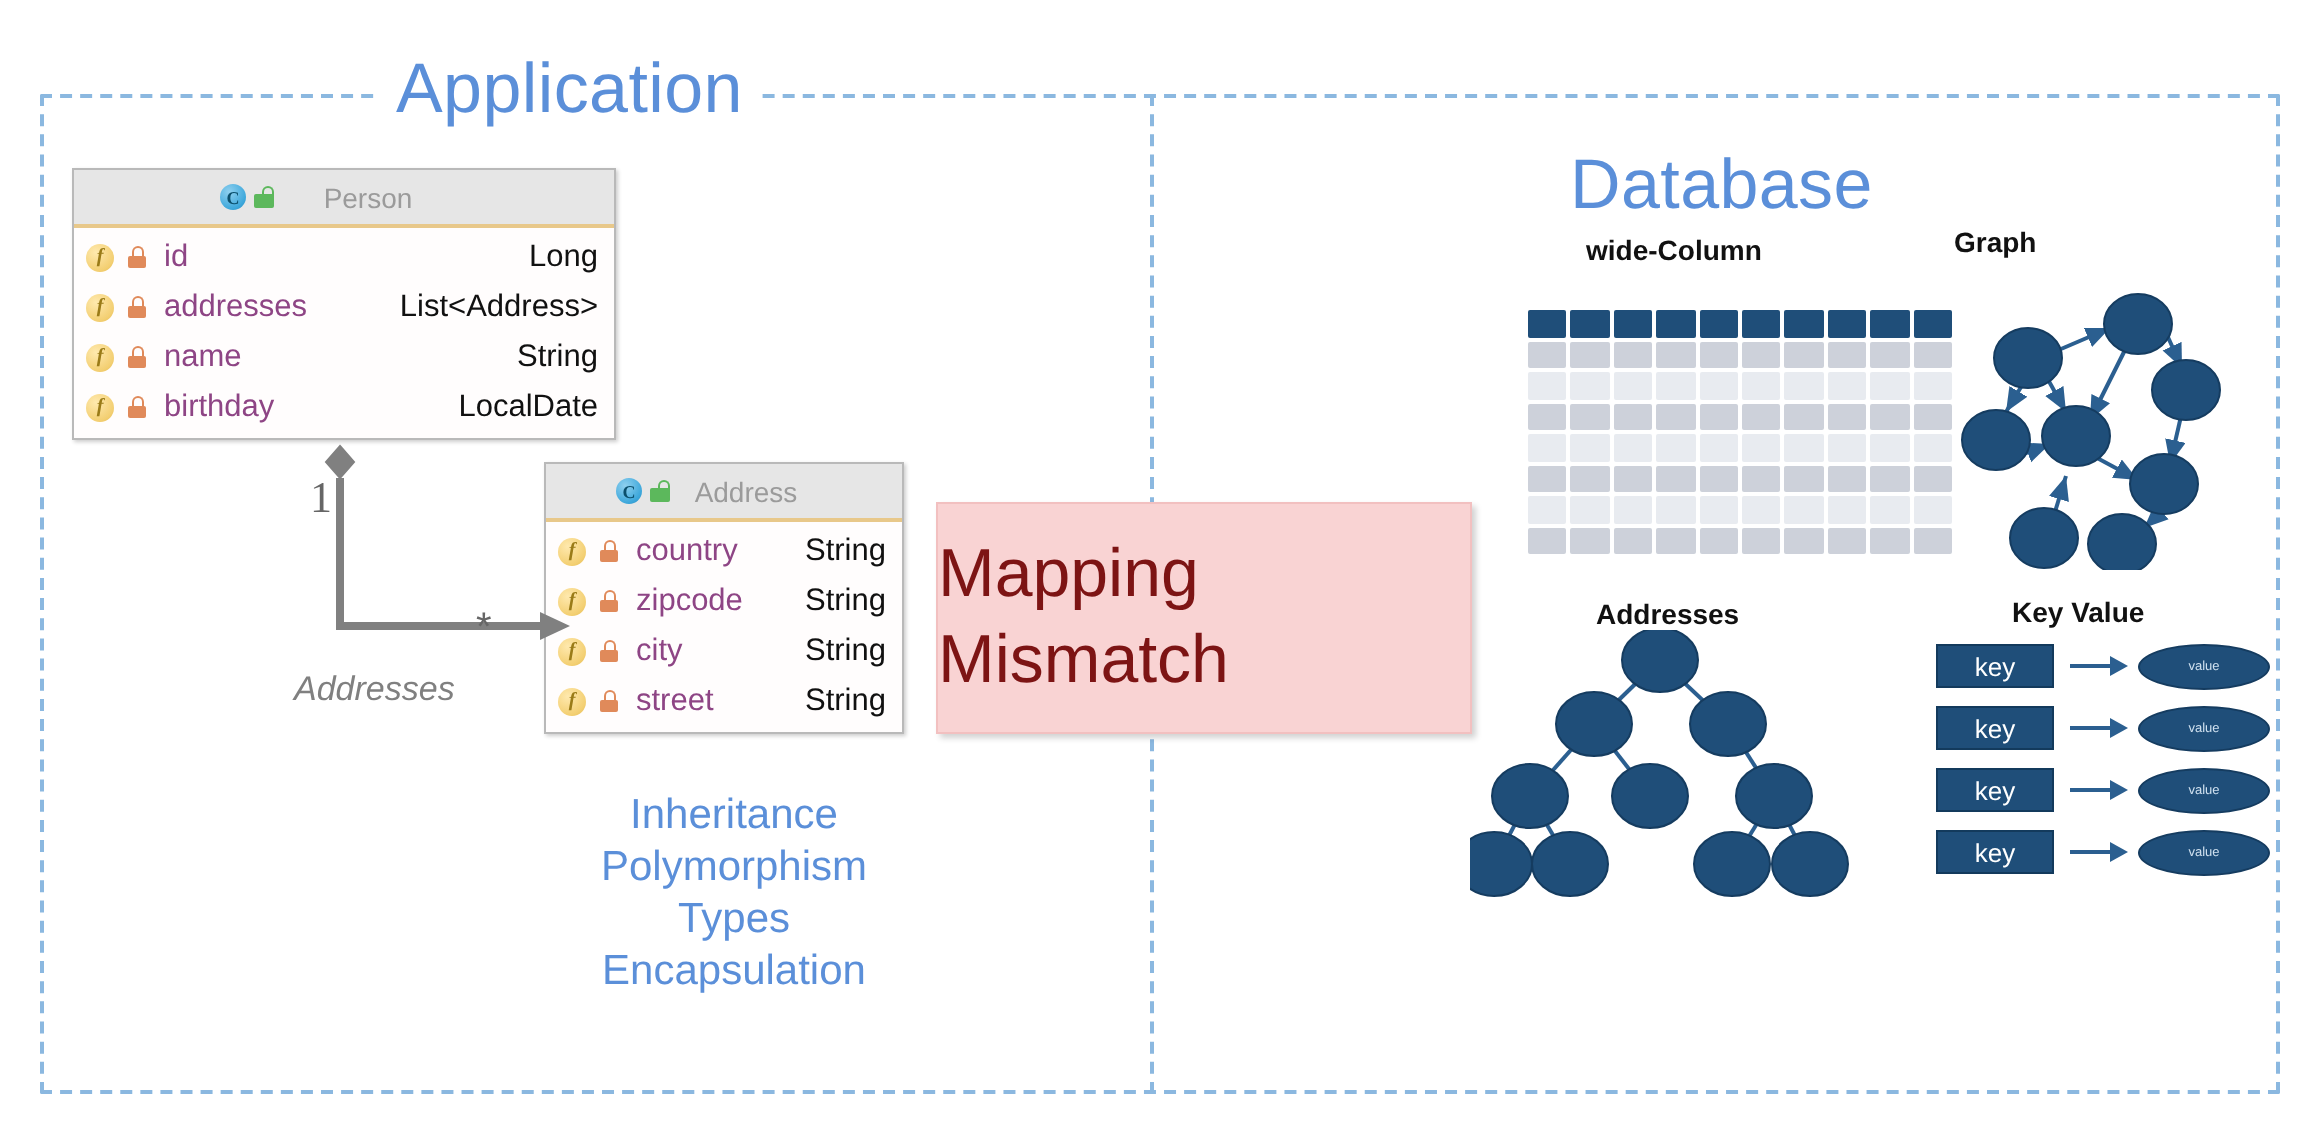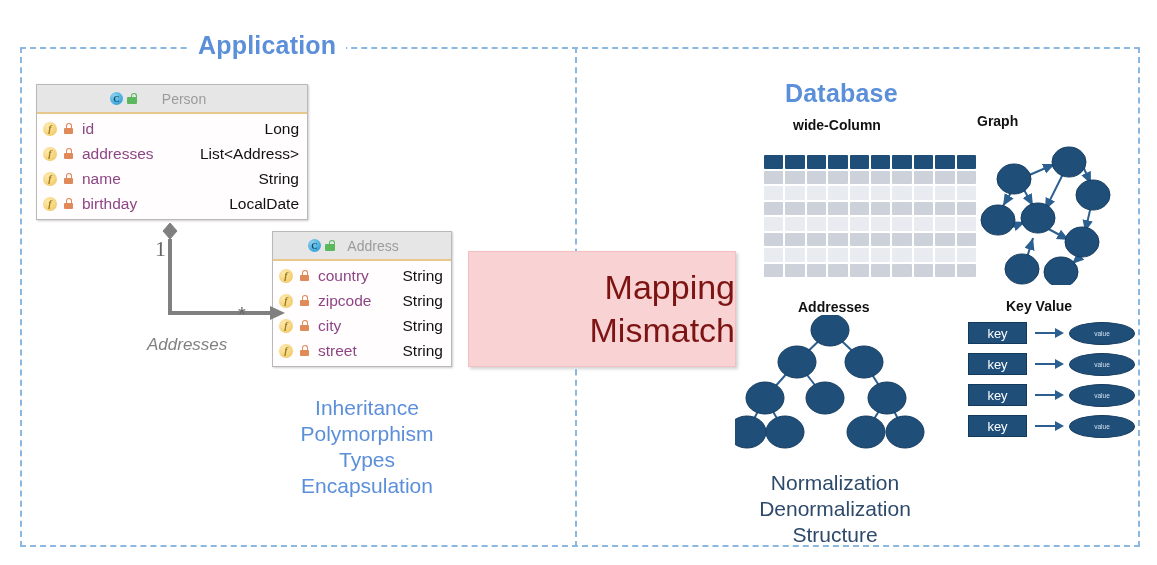--- a/index.html
+++ b/index.html
@@ -24,22 +24,22 @@
     left: 575px; top: 47px;
     width: 0; height: 500px;
     border-left: 2px dashed #8bb8e0;
   }
   
   .zone-title {
     position: absolute;
     top: 22px;
     background: #ffffff;
     color: #5b8fd9;
-    font-size: 25px;
-    font-weight: 700;
+    font-size: 35px;
+    font-weight: 400;
     letter-spacing: 0.2px;
     line-height: 46px;
     padding: 0 10px;
     white-space: nowrap;
   }
   #title-application { left: 188px; }
   #title-database   { left: 775px; margin-top: 48px; }
 
   
   .uml {
@@ -136,21 +136,21 @@
   #label-addresses { left: 147px; top: 335px; }
 
   
   #mismatch {
     position: absolute; left: 468px; top: 251px;
     width: 268px; height: 116px;
     background: #f9d3d3;
     border: 1px solid #f2c0c0;
     box-shadow: 2px 2px 3px rgba(0,0,0,.18);
     display: flex; flex-direction: column;
-    align-items: flex-end; justify-content: center;
+    align-items: flex-start; justify-content: center;
     color: #7d1414; font-size: 34px; line-height: 43px;
     font-weight: 400;
   }
 
   
   #oo-list {
     position: absolute; left: 232px; top: 395px; width: 270px;
     text-align: center; color: #5b8fd9; font-size: 21px; line-height: 26px;
   }
   
@@ -510,19 +510,14 @@
       <div class="kv-row">
         <div class="kv-key">key</div>
         <div class="kv-arrow">
           <span class="shaft"></span>
           <span class="head"></span>
         </div>
         <div class="kv-val">value</div>
       </div>
     </div>
 
-  <div id="db-list">
-    <div>Normalization</div>
-    <div>Denormalization</div>
-    <div>Structure</div>
-  </div>
 
 </div>
 
 </body></html>

